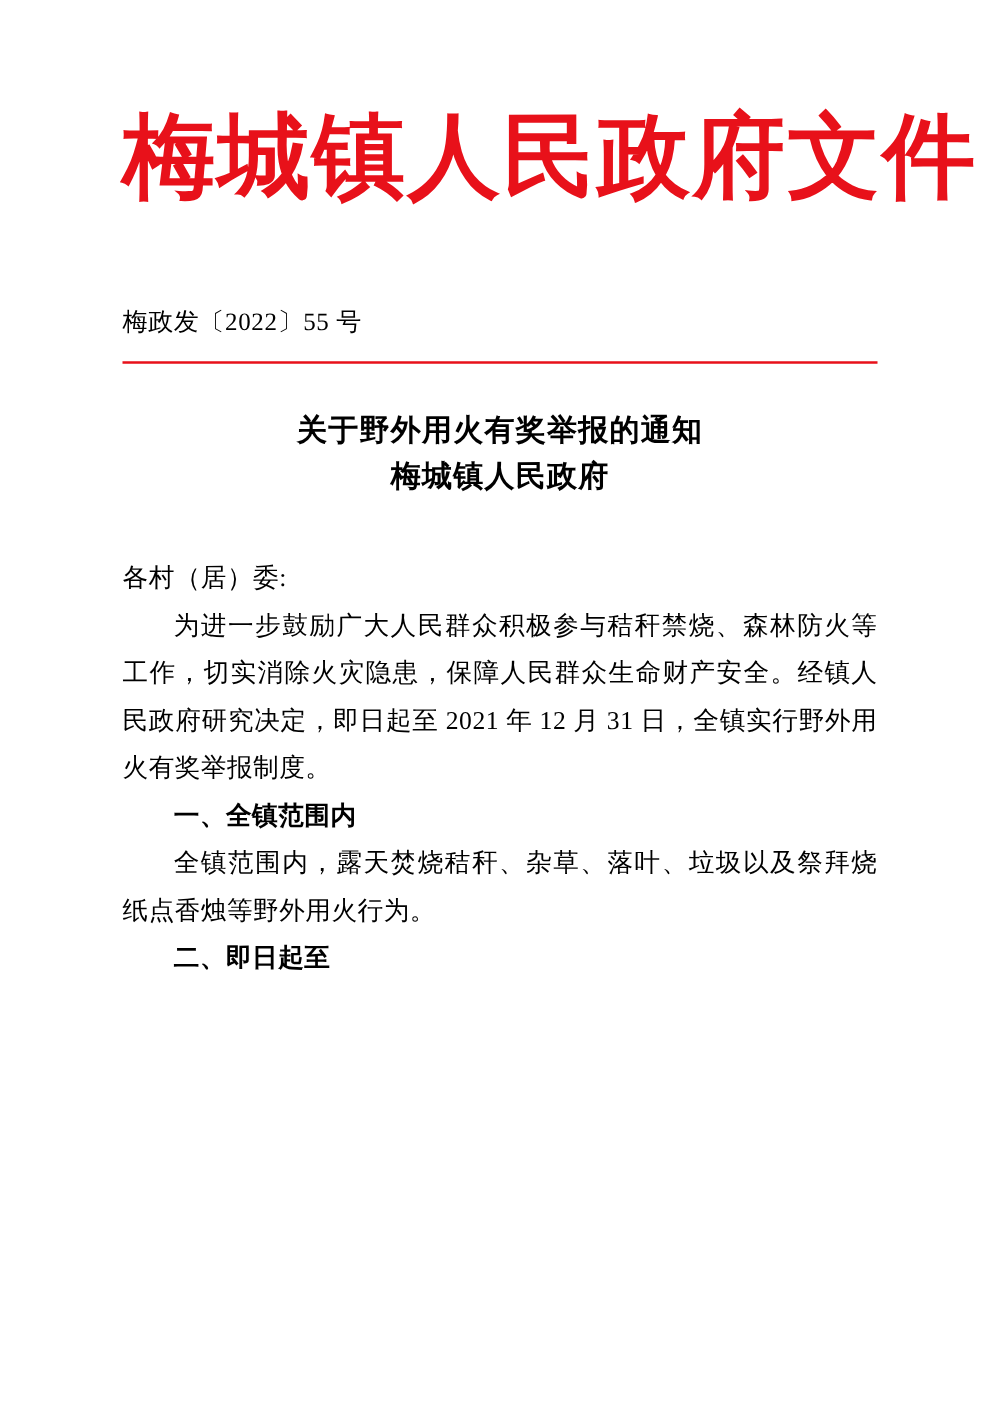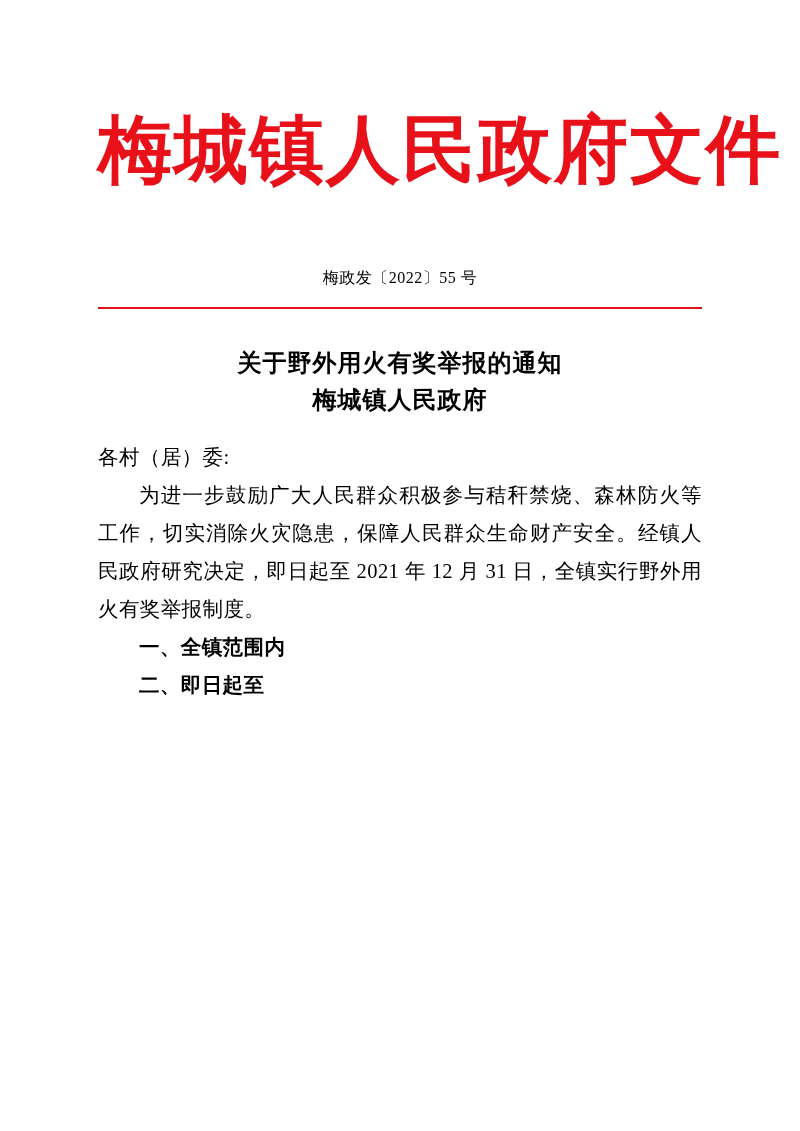--- a/index.html
+++ b/index.html
@@ -23,45 +23,44 @@
     position: relative;
   }
   .masthead {
     text-align: center;
     color: #e8111a;
     font-family: "DejaVu Serif", "Liberation Serif", serif;
     font-weight: bold;
     font-size: 74px;
     letter-spacing: 2px;
     line-height: 1;
-    margin-top: 112px;
+    margin-top: 88px;
     white-space: nowrap;
   }
   .doc-number {
-    text-align: center;
-    font-size: 16px;
+    font-size: 20px;
     margin-top: 82px;
     letter-spacing: 0.5px;
   }
   .red-rule {
     border: none;
     border-top: 2px solid #e8111a;
     margin: 18px 0 0 0;
     height: 0;
   }
   .title-block {
     text-align: center;
     font-weight: bold;
     font-size: 24px;
     line-height: 1.55;
     margin-top: 36px;
     letter-spacing: 1px;
   }
   .body-text {
-    margin-top: 20px;
+    margin-top: 44px;
     font-size: 20.5px;
     line-height: 1.85;
     text-align: justify;
     letter-spacing: 0.4px;
   }
   .body-text p {
     margin: 0;
   }
   .p-indent {
     text-indent: 2em;
@@ -90,18 +89,19 @@
     <div>梅城镇人民政府</div>
   </div>
 
   <div class="body-text">
     <p class="p-noindent">各村（居）委:</p>
 
     <p class="p-indent">为进一步鼓励广大人民群众积极参与秸秆禁烧、森林防火等工作，切实消除火灾隐患，保障人民群众生命财产安全。经镇人民政府研究决定，即日起至 2021 年 12 月 31 日，全镇实行野外用火有奖举报制度。</p>
 
     <p class="subhead">一、全镇范围内</p>
 
+    <p class="p-indent">全镇范围内，露天焚烧秸秆、杂草、落叶、垃圾以及祭拜烧纸点香烛等野外用火行为。</p>
 
     <p class="subhead">二、即日起至</p>
 
   </div>
 
 </div>
 
 </body></html>

